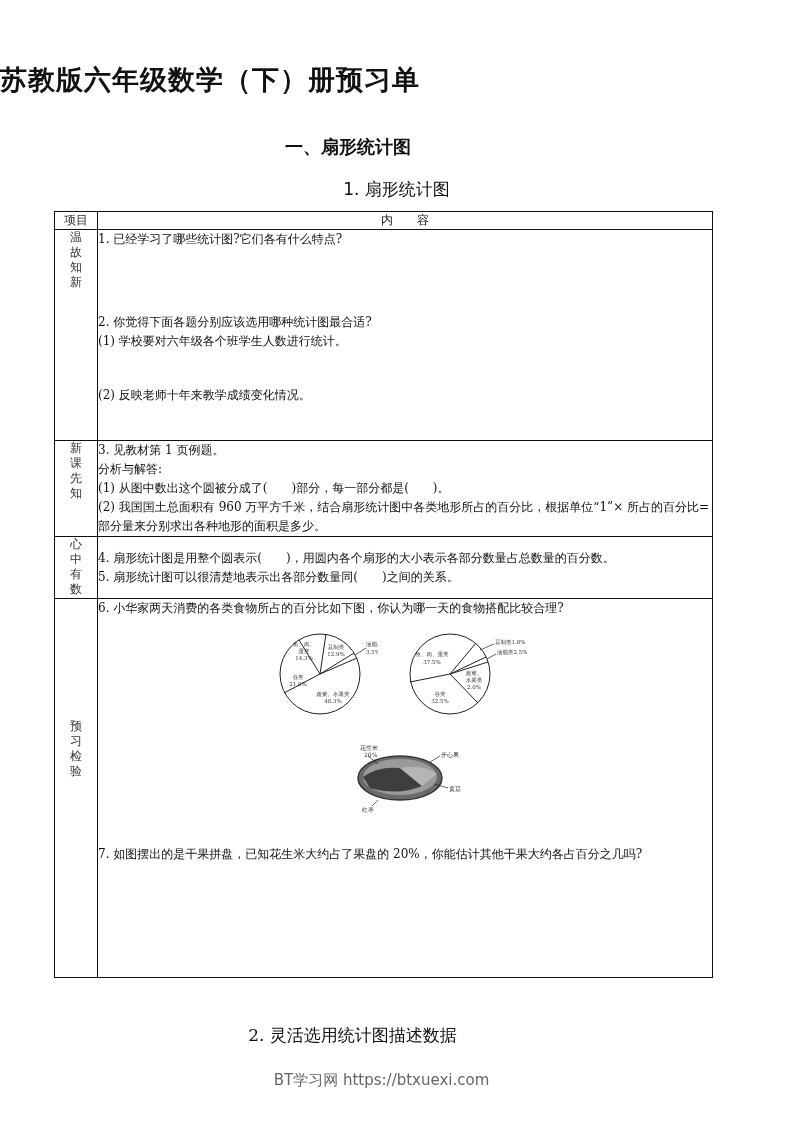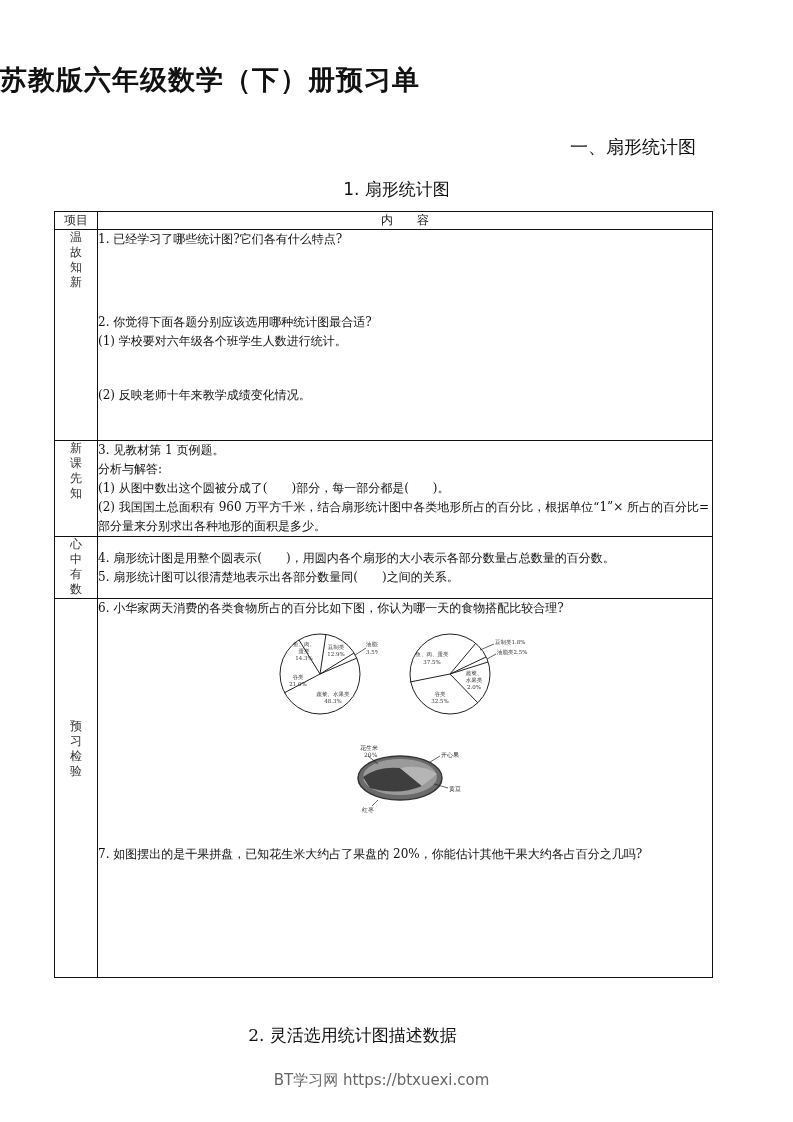--- a/index.html
+++ b/index.html
@@ -1,21 +1,21 @@
 <!DOCTYPE html>
 <html><head>
 <meta charset="utf-8">
 <style>
   html, body { margin: 0; padding: 0; background: #ffffff; }
   body { width: 793px; height: 1122px; position: relative; overflow: hidden;
          font-family: "DejaVu Serif", "Liberation Serif", serif; color: #111; }
   .title { position: absolute; top: 62px; left: 0; width: 793px; 
            font-size: 27px; font-weight: bold; letter-spacing: 1px; }
-  .section { position: absolute; top: 135px; left: 0; width: 696px; text-align: right;
-             font-size: 18px; font-weight: normal; }
+  .section { position: absolute; top: 135px; left: 0; width: 696px; text-align: center;
+             font-size: 18px; font-weight: bold; }
   .sub { position: absolute; top: 178px; left: 0; width: 793px; text-align: center;
          font-size: 17px; font-family: "DejaVu Sans", "Liberation Sans", sans-serif; }
   .sub2 { position: absolute; top: 1024px; left: 0; width: 705px; text-align: center;
           font-size: 17px; }
   .footer { position: absolute; top: 1071px; left: 0; width: 763px; text-align: center;
             font-size: 15px; color: #666; font-family: "DejaVu Sans", "Liberation Sans", sans-serif; }
   table.sheet { position: absolute; top: 211px; left: 54px; width: 659px;
                 border-collapse: collapse; table-layout: fixed; font-size: 12px; }
   table.sheet td { border: 1.5px solid #111; vertical-align: top; padding: 0; }
   td.lab { width: 42px; text-align: center; vertical-align: middle; font-size: 12px; line-height: 15px; color: #333; }

